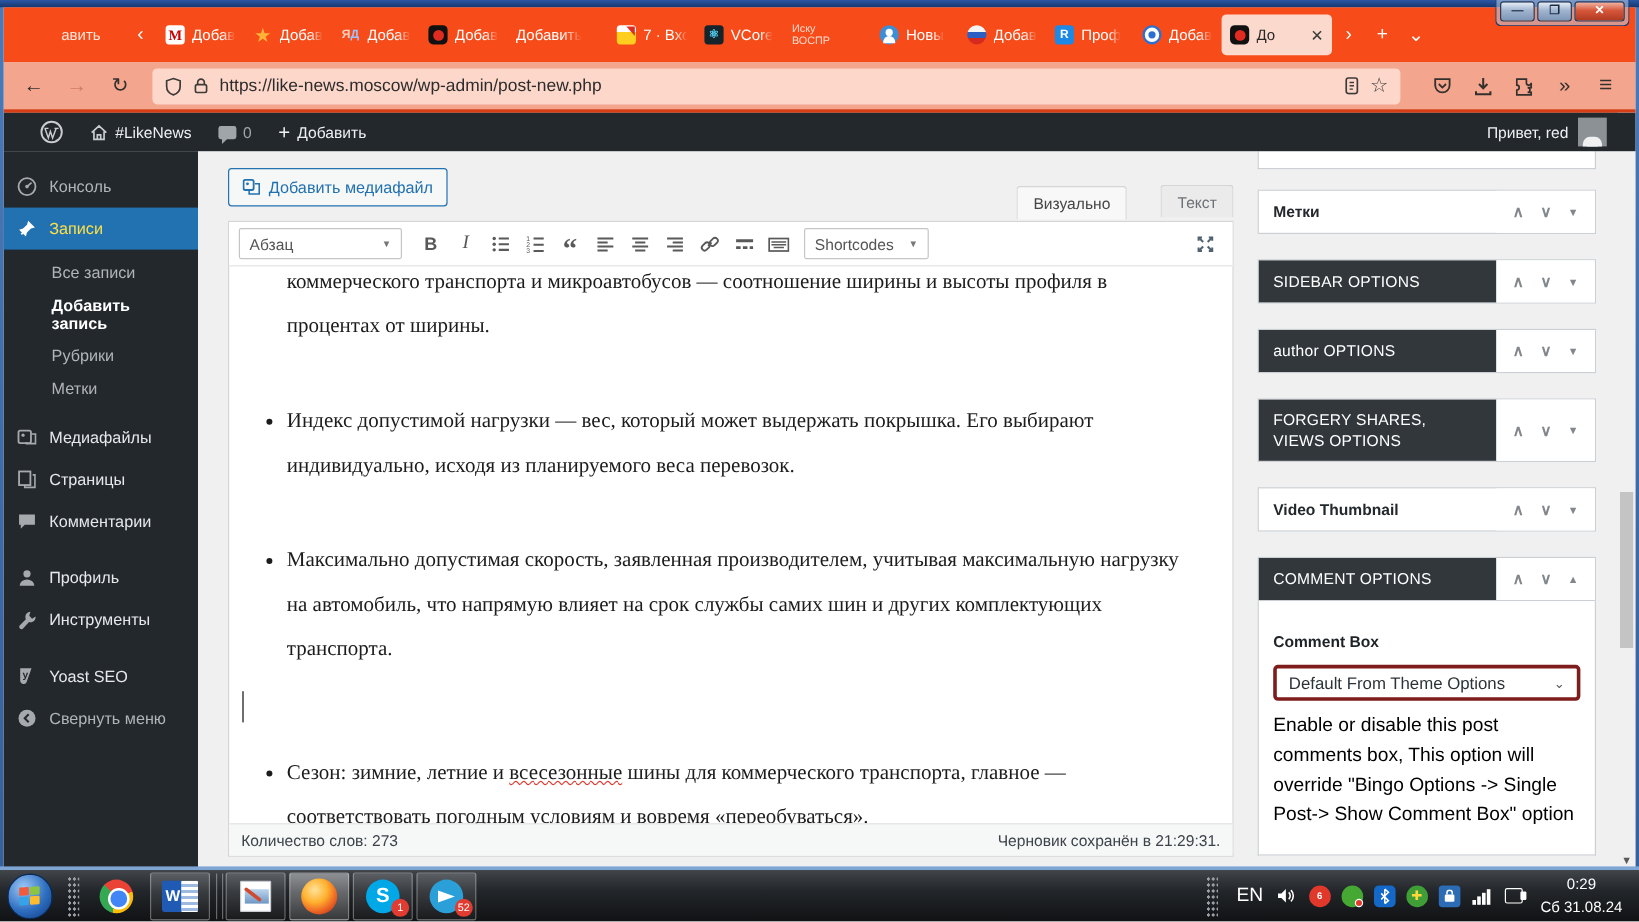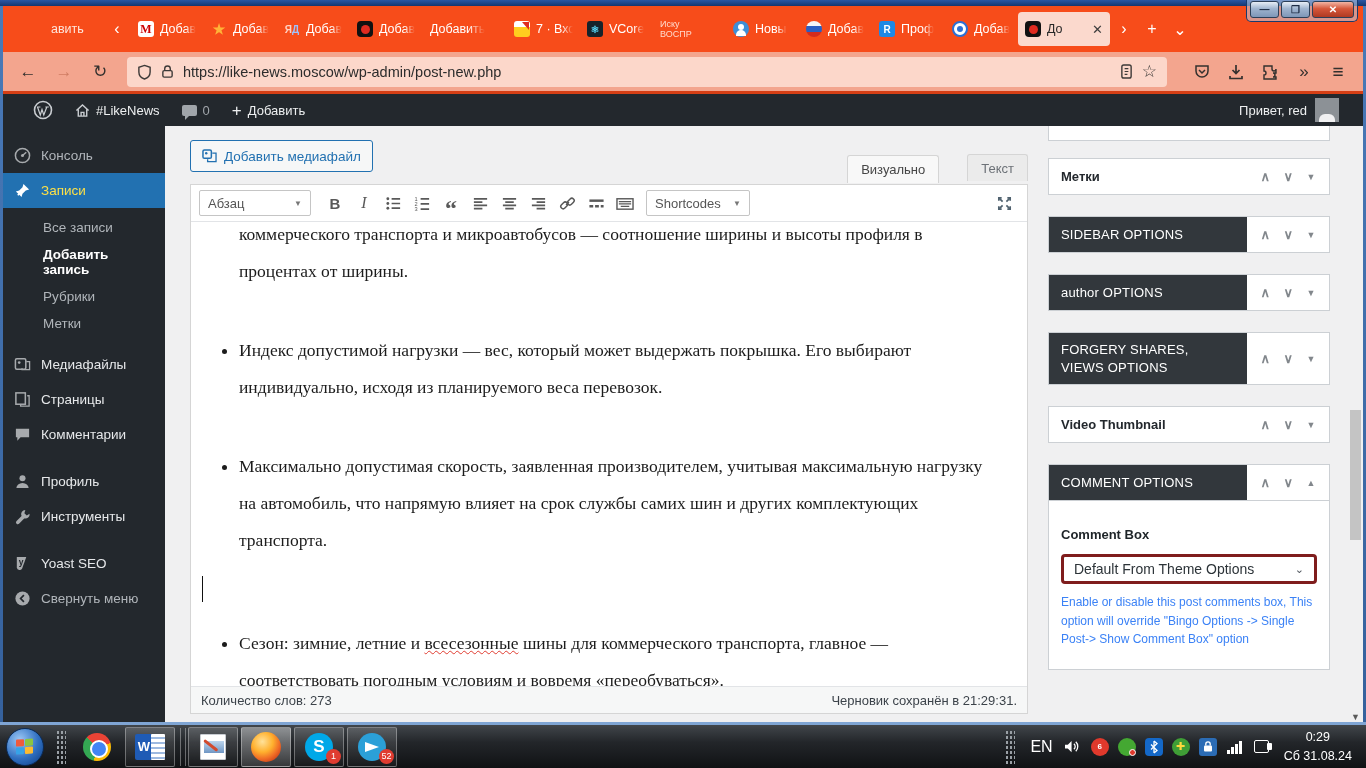--- a/index.html
+++ b/index.html
@@ -107,21 +107,21 @@
   .etab { height:27px; padding:0 13px; font-size:13px; display:flex; align-items:center;
     border:1px solid #d5d5d5; border-bottom:none; border-radius:3px 3px 0 0; }
   .etab.active { background:#f8f8f8; color:#464646; position:relative; top:1px; height:28px; }
   .etab.inactive { background:#ebebeb; color:#6c7177;margin-left:24px; }
   #editor-box { margin-top:12px; border:1px solid #d5d5d5; background:#fff; }
   #mce-toolbar { height:37px; border-bottom:1px solid #e2e4e7; background:#fff;
     display:flex; align-items:center; padding:0 8px; gap:3px; position:relative; }
   .listbox { height:26px; border:1px solid #c5c5c5; border-radius:2px; background:#fff;
     display:flex; align-items:center; justify-content:space-between; padding:0 8px;
     font-size:13px; color:#555; gap:10px; }
-  #fmt-select { width:112px; margin-right:8px; }
+  #fmt-select { width:136px; margin-right:8px; }
   #shortcodes-select { width:104px; margin-left:5px; }
   .caret-dn { font-size:8px; color:#777; }
   .tbtn { width:26px; height:26px; display:flex; align-items:center; justify-content:center;
     color:#595959; border-radius:2px; }
   .tbtn.bold { font-weight:bold; font-size:15px; }
   .tbtn.italic { font-style:italic; font-family:"Liberation Serif",serif; font-size:16px; }
   #fullscreen-btn { position:absolute; right:10px; }
 
   #mce-content { height:464px; overflow:hidden; padding:6px 24px 0 10px;
     font-family:"Liberation Serif",serif; font-size:17.5px; line-height:37px; color:#1c1c1c; }
@@ -150,21 +150,21 @@
   .mbox-ctrl .tgl { font-size:9px; }
   .mbox.tall .mbox-title { line-height:1.35; padding:8px 12px; }
   .mbox.open { margin-bottom:0; }
   .mbox-body { border:1px solid #ccd0d4; border-top:none; background:#fff;
     padding:16px 12px 20px; margin-bottom:21px; }
   .mb-label { font-size:13px; font-weight:bold; color:#1d2327; margin:10px 0 12px; }
   .mb-select { height:30px; border:3px solid #7f1d1d; border-radius:4px; background:#fff;
     display:flex; align-items:center; justify-content:space-between; padding:0 10px;
     font-size:14px; color:#2c3338; }
   .mb-select .sel-chevron { color:#50575e; font-size:11px; }
-  .mb-help { margin-top:9px; font-size:12px; color:#3b82f6; line-height:1.55; }
+  .mb-help { margin-top:9px; font-size:16px; color:#000000; line-height:1.55; }
 
   
   #scrollbar { position:absolute; left:1348px; top:94px; width:15px; height:631px; background:#f0f0f1; z-index:8; }
   #scrollbar .arr { position:absolute; left:0; width:15px; text-align:center; color:#5a5a5a; font-size:9px; }
   #sb-up { top:3px; } #sb-dn { bottom:3px; }
   #sb-thumb { position:absolute; left:2px; top:316px; width:11px; height:130px; background:#c4c4c4; }
 
   
   #taskbar { position:absolute; left:0; top:725px; width:1366px; height:43px;
     background:linear-gradient(#41464b,#23262a 40%,#101214); display:flex; align-items:center;

